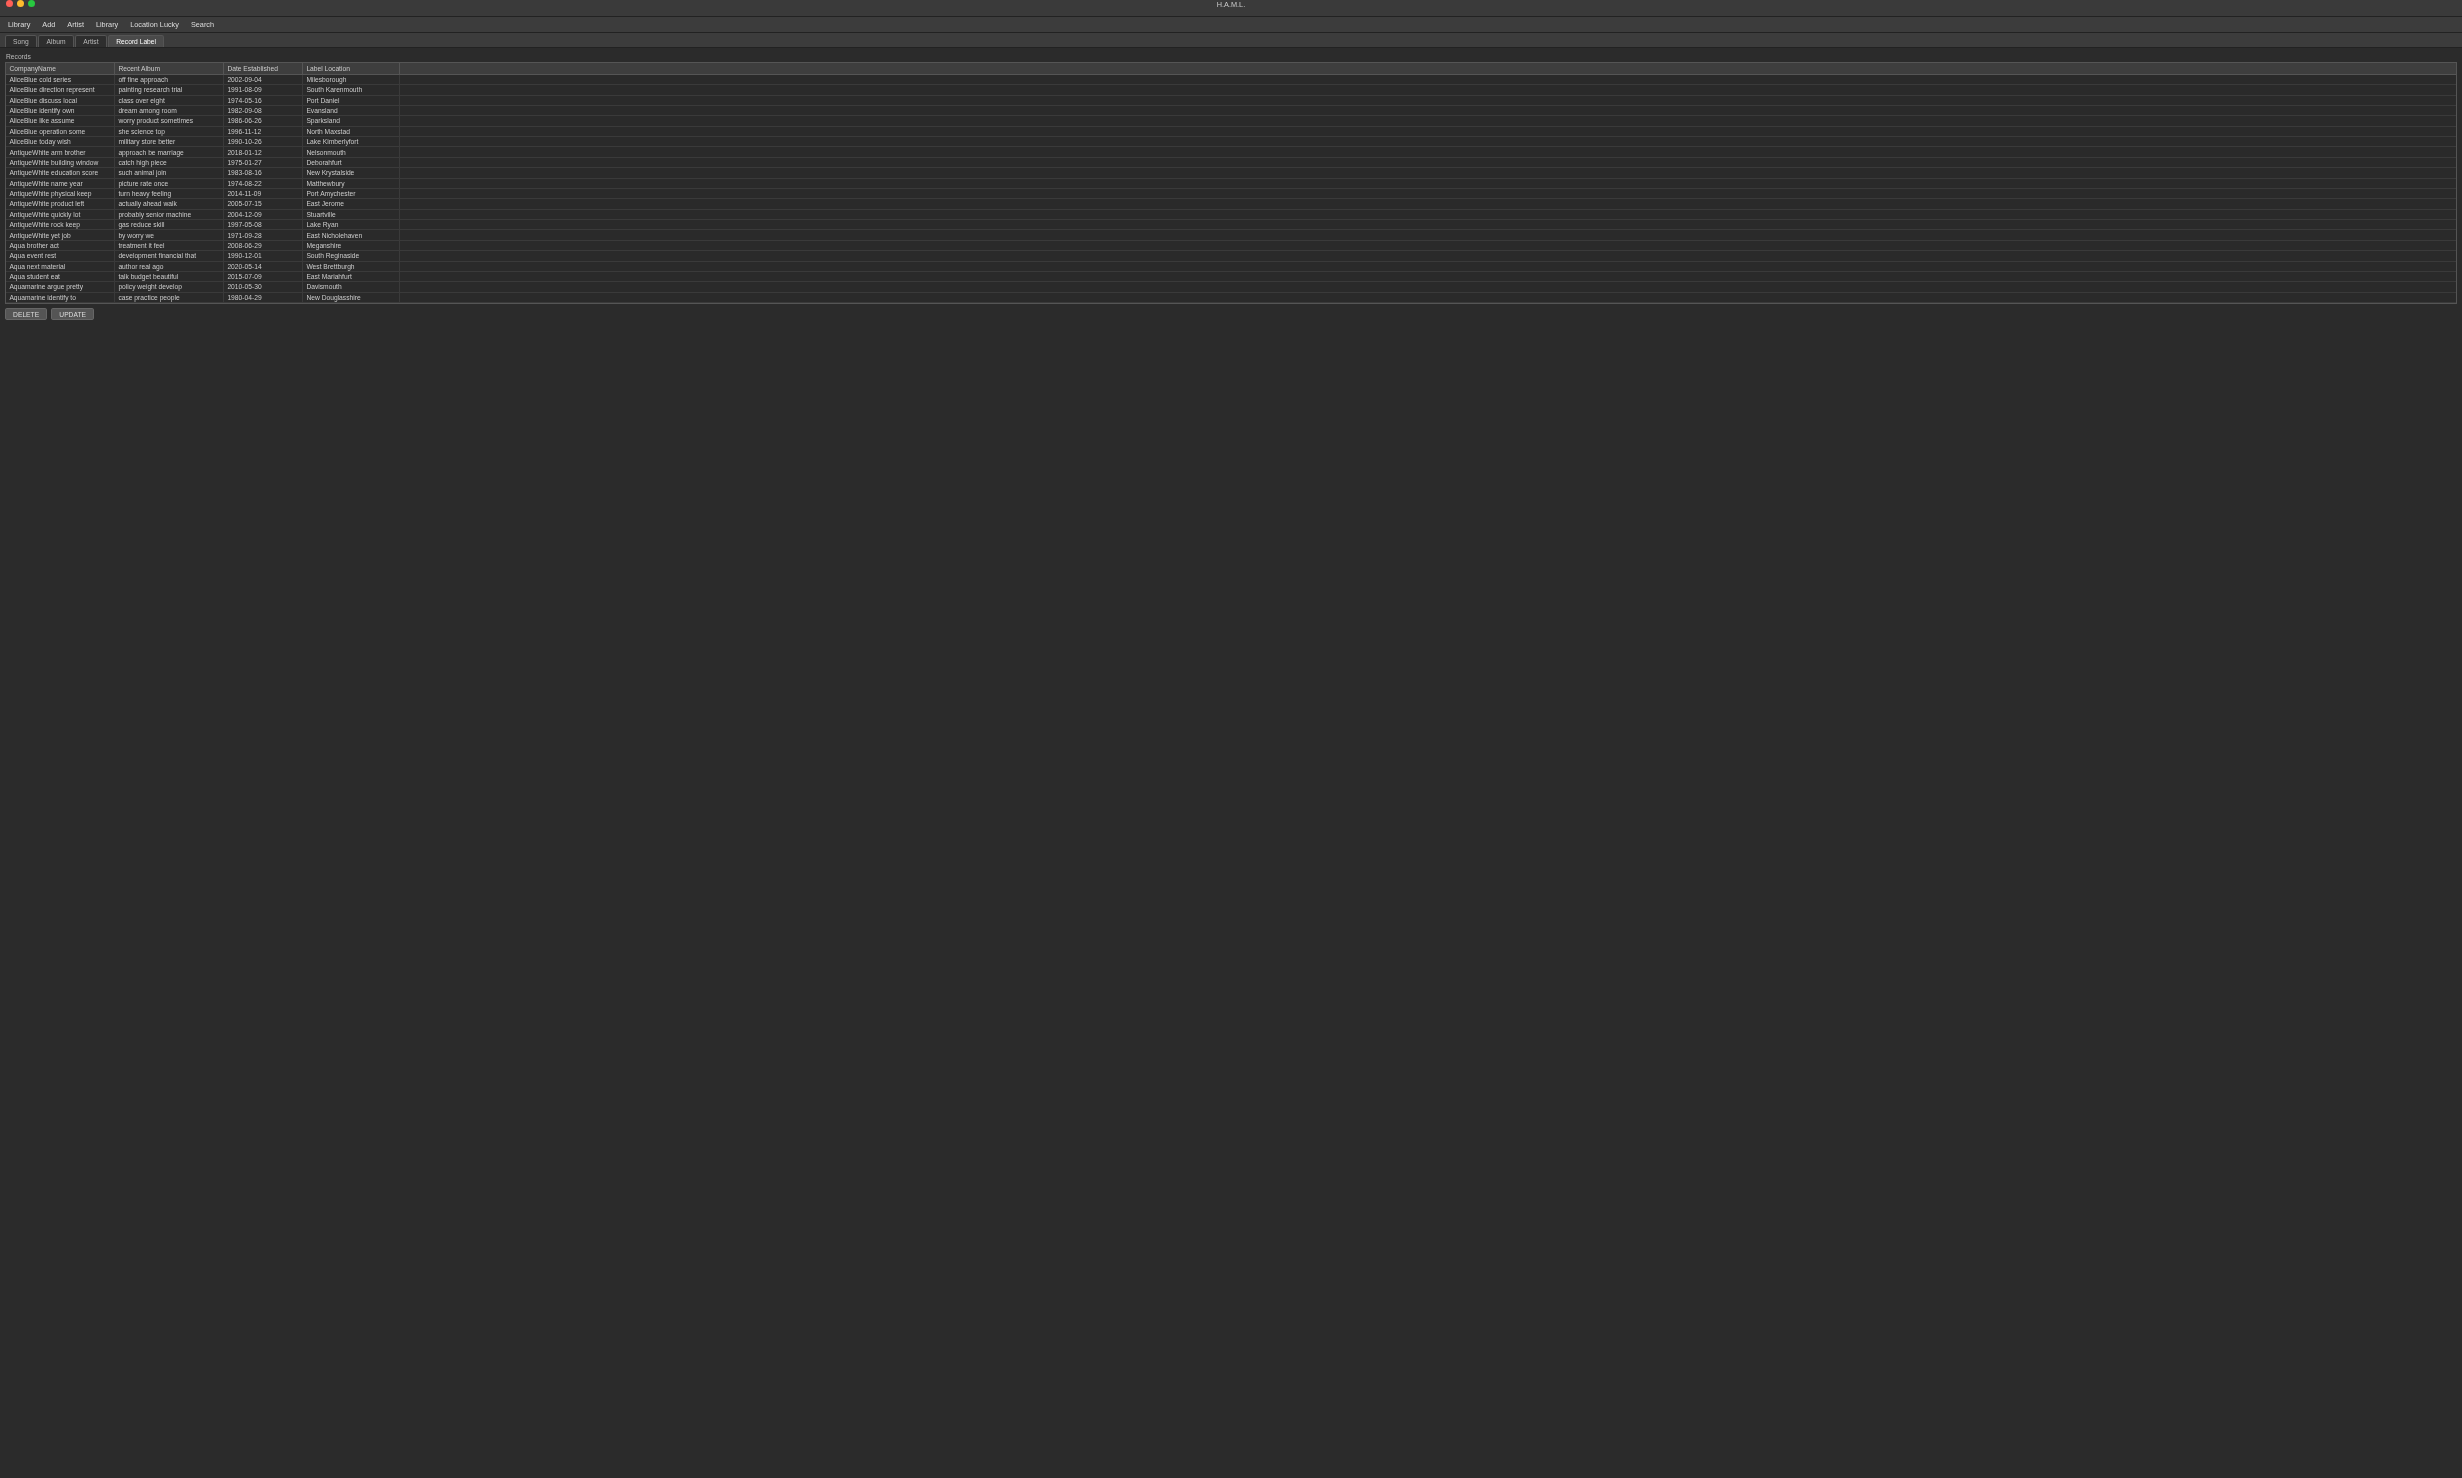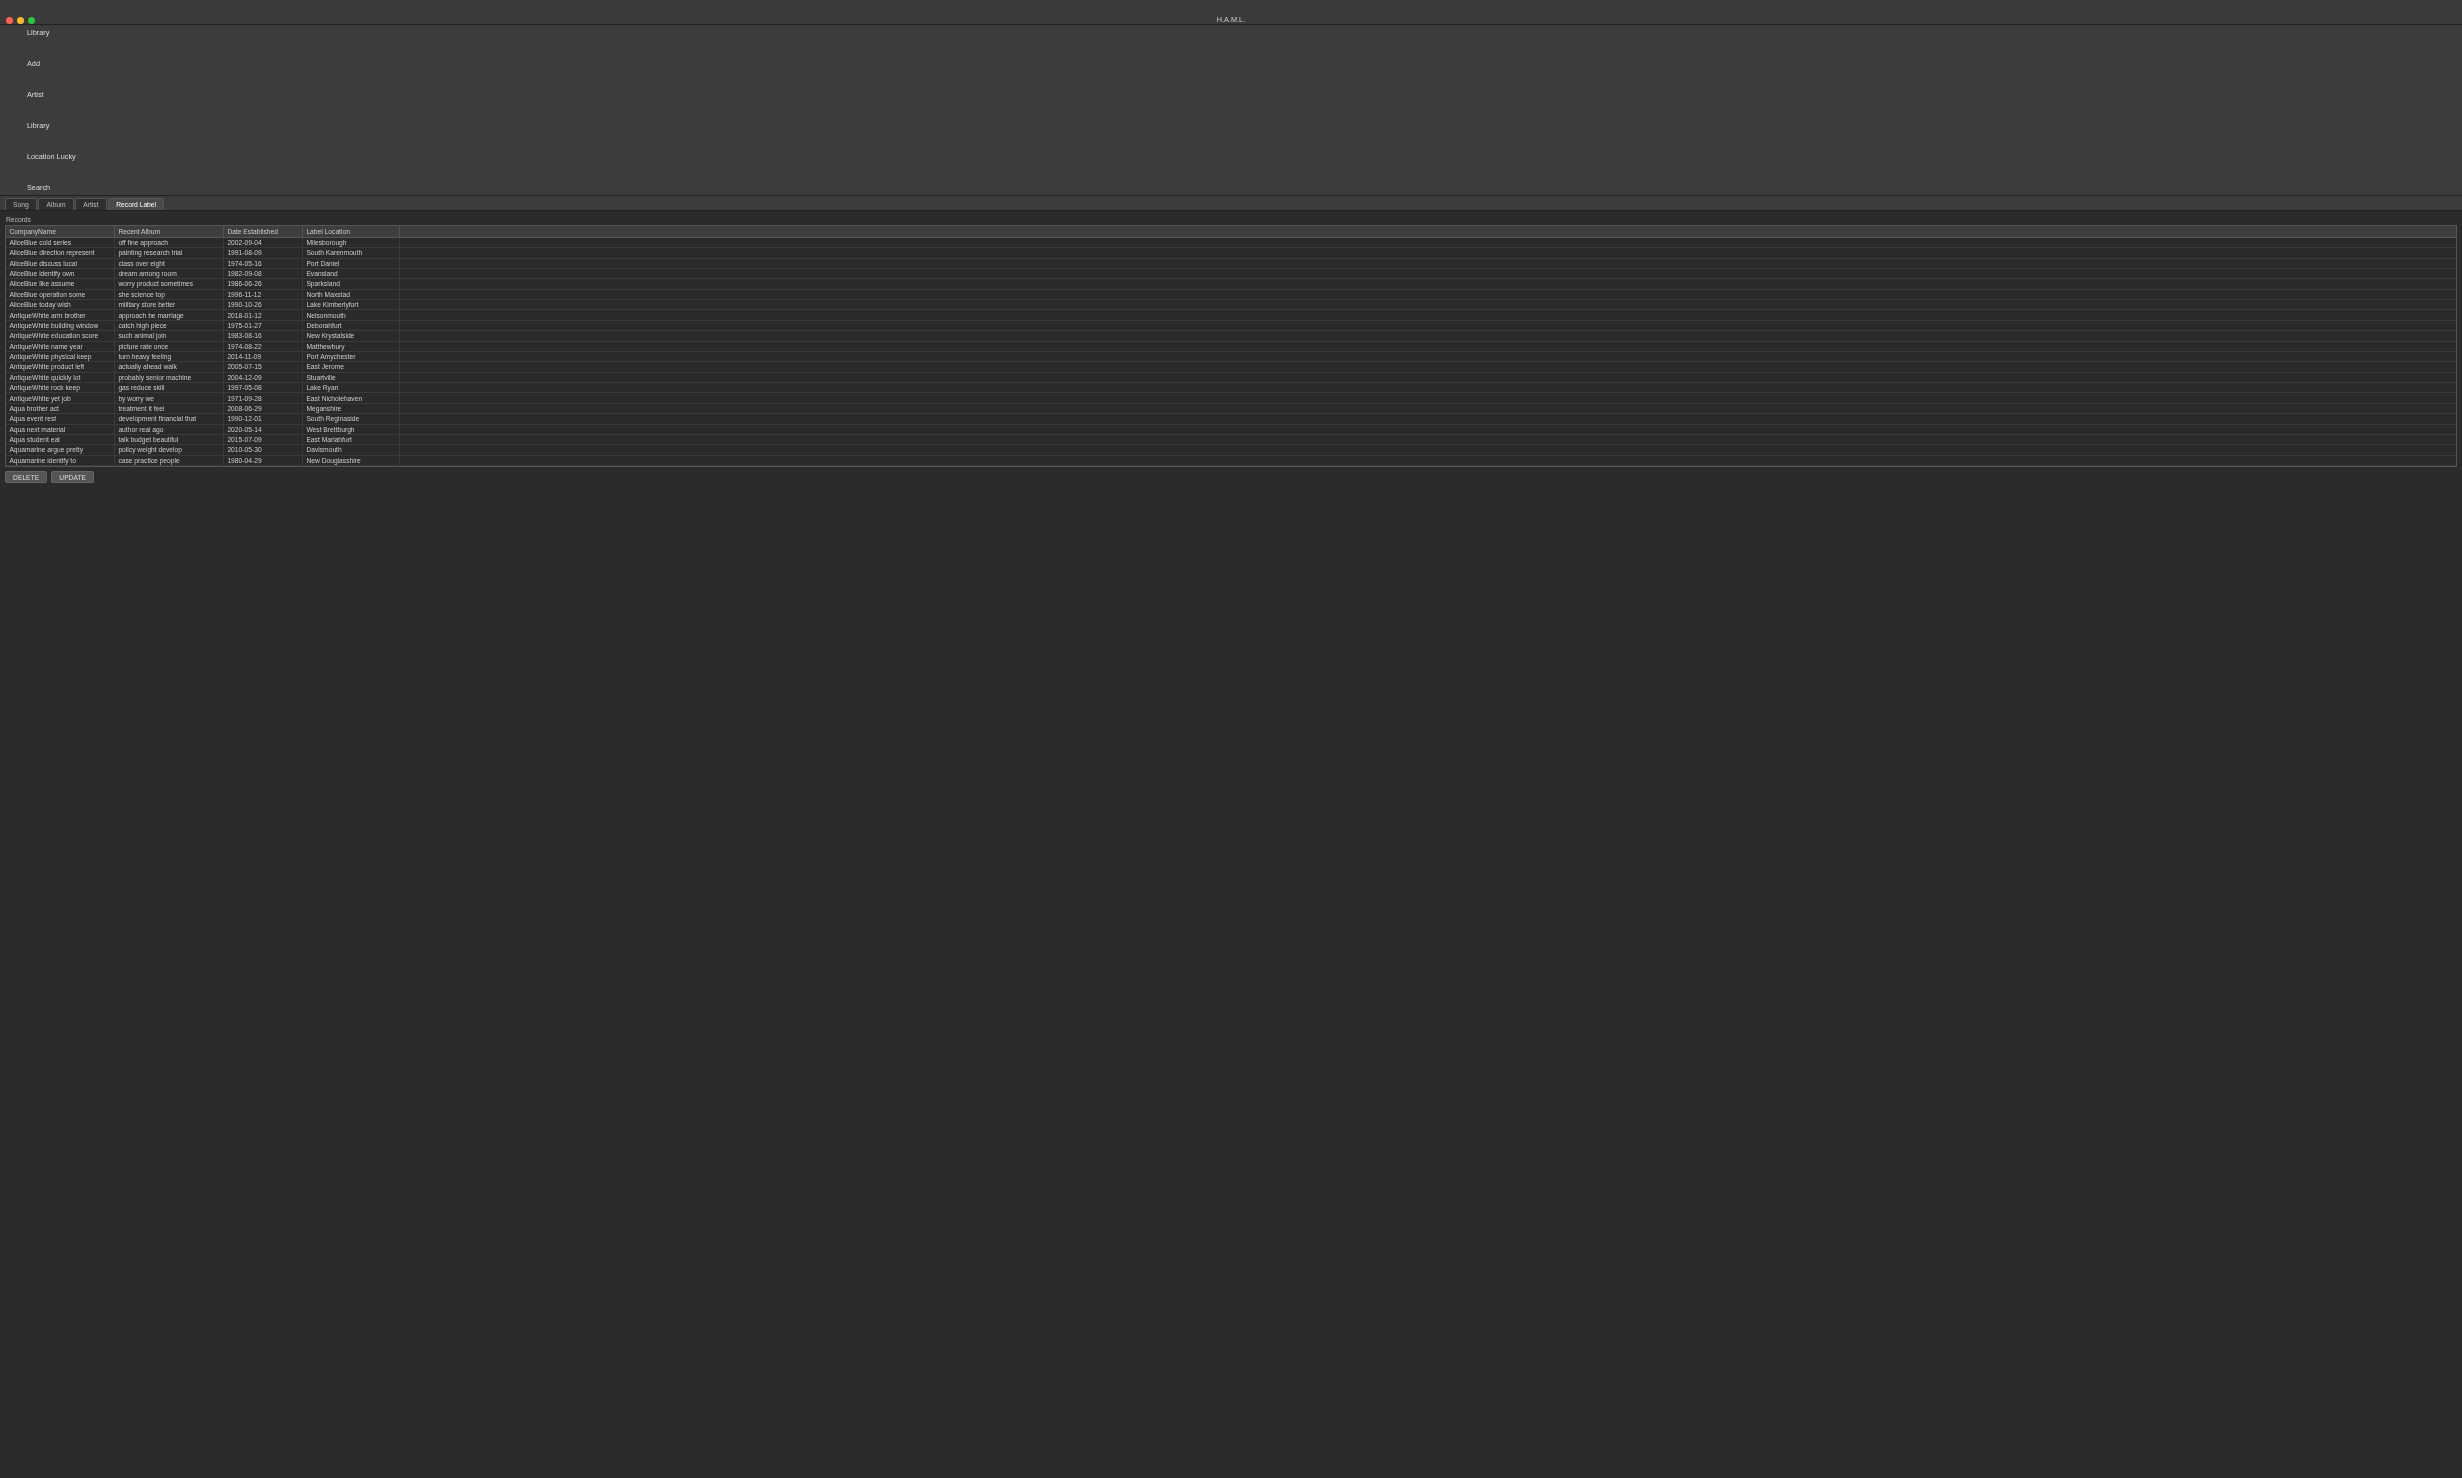--- a/index.html
+++ b/index.html
@@ -8,23 +8,23 @@
       font-family: -apple-system, BlinkMacSystemFont, "Helvetica Neue", Arial, sans-serif;
       font-size: 6.7px;
       color: #ddd;
       width: 100vw;
       height: 100vh;
       display: flex;
       flex-direction: column;
     }
     .title-bar {
       background: #3a3a3a;
-      height: 25px;
-      display: flex;
-      align-items: flex-end;
+      height: 17px;
+      display: flex;
+      align-items: flex-start;
       justify-content: center;
       position: relative;
       border-bottom: 0.6px solid #222;
       flex-shrink: 0;
     }
     .traffic-lights {
       position: absolute;
       left: 6px;
       display: flex;
       gap: 3.6px;
@@ -38,25 +38,24 @@
     .tl-red { background: #ff5f57; }
     .tl-yellow { background: #febc2e; }
     .tl-green { background: #28c840; }
     .title-text {
       font-size: 7.3px;
       color: #ccc;
     }
     .menu-bar {
       background: #3c3c3c;
       display: flex;
-      gap: 16px;
-      padding: 0 21px;
+      gap: 0;
+      padding: 0 2px;
       border-bottom: 0.6px solid #222;
       flex-shrink: 0;
-      flex-direction: column;
     }
     .menu-item {
       padding: 3px 6px;
       cursor: pointer;
       color: #ddd;
       font-size: 7.3px;
       border-radius: 2.4px;
     }
     .tabs-bar {
       background: #3c3c3c;

